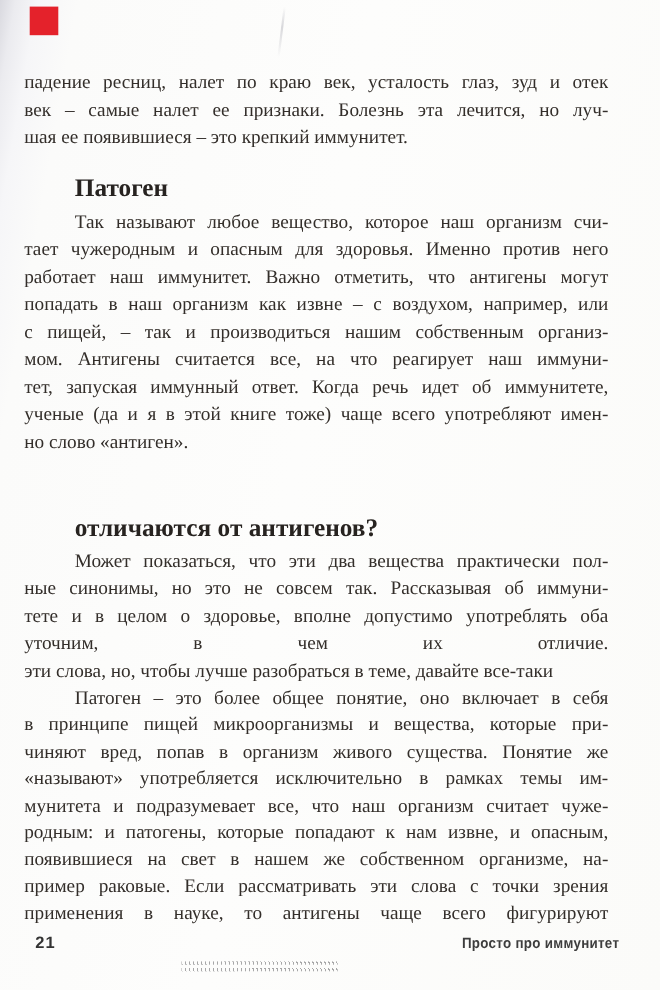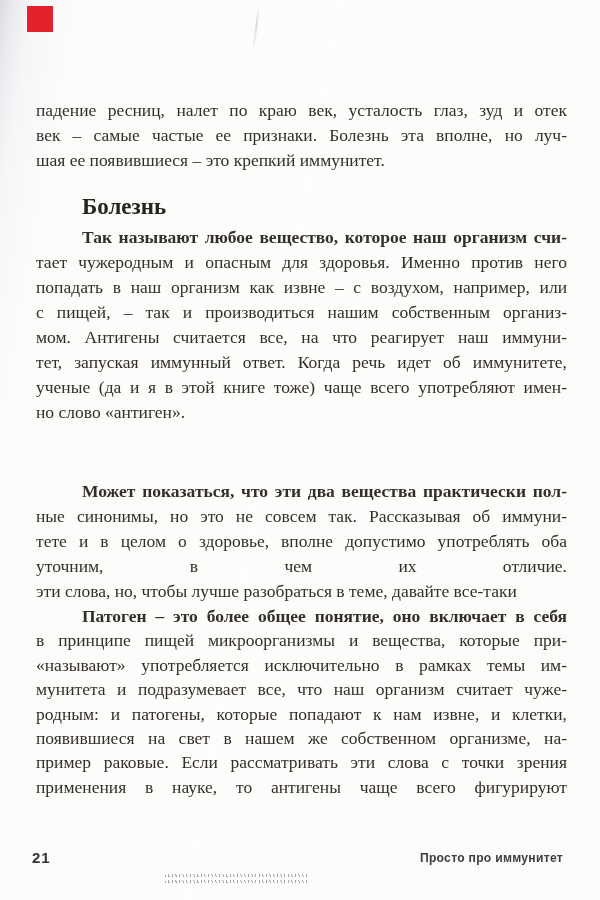--- a/index.html
+++ b/index.html
@@ -12,31 +12,31 @@
   .page{position:absolute;inset:0;}
   .watermark{
     position:absolute;left:27px;top:6px;width:26px;height:26px;
   }
   .crease{
     position:absolute;left:255px;top:6px;width:2px;height:46px;
     background:linear-gradient(to bottom, rgba(190,190,195,0), rgba(185,185,192,.55) 40%, rgba(200,200,205,0));
     transform:rotate(7deg);
   }
   .text-col{
-    position:absolute;left:36px;top:62px;width:531px;
-    color:#332e2a;font-size:17.5px;margin-top:36px;
+    position:absolute;left:22px;top:62px;width:531px;
+    color:#332e2a;font-size:17.5px;
   }
   .para{line-height:25px;}
   .para .tline{
     text-align:justify;text-align-last:justify;
     overflow:hidden;
   }
   .para .tline:last-child{text-align-last:left;}
   .para.justify-last .tline:last-child{text-align-last:justify;}
-  .para.indent-first .tline:first-child{text-indent:46px;font-weight:bold;}
+  .para.indent-first .tline:first-child{text-indent:46px;}
   .p2{margin-top:0;}
   .p3{line-height:25px;}
   .p4{line-height:24.4px;}
   h2{
     margin:0;padding-left:46px;
     font-size:23px;font-weight:bold;color:#272320;
     font-family:"Liberation Serif", serif;
   }
   .h1{margin-top:21px;margin-bottom:5px;line-height:26px;}
   .h2{margin-top:22px;margin-bottom:3px;line-height:29px;}
@@ -66,55 +66,58 @@
 <div class="page">
 
   <div class="watermark" style="background: rgb(228, 34, 43);"></div>
 
   <div class="crease"></div>
 
   <div class="text-col">
 
     <div class="para p1">
         <div class="tline">падение ресниц, налет по краю век, усталость глаз, зуд и отек</div>
-        <div class="tline">век – самые частые ее признаки. Болезнь эта вполне, но луч-</div>
+        <div class="tline">век – самые налет ее признаки. Болезнь эта лечится, но луч-</div>
         <div class="tline">шая ее появившиеся – это крепкий иммунитет.</div>
       </div>
 
-    <h2 class="h1">Болезнь</h2>
+    <h2 class="h1">Патоген</h2>
 
     <div class="para p2 indent-first">
         <div class="tline">Так называют любое вещество, которое наш организм счи-</div>
         <div class="tline">тает чужеродным и опасным для здоровья. Именно против него</div>
+        <div class="tline">работает наш иммунитет. Важно отметить, что антигены могут</div>
         <div class="tline">попадать в наш организм как извне – с воздухом, например, или</div>
         <div class="tline">с пищей, – так и производиться нашим собственным организ-</div>
         <div class="tline">мом. Антигены считается все, на что реагирует наш иммуни-</div>
         <div class="tline">тет, запуская иммунный ответ. Когда речь идет об иммунитете,</div>
         <div class="tline">ученые (да и я в этой книге тоже) чаще всего употребляют имен-</div>
         <div class="tline">но слово «антиген».</div>
       </div>
 
     <h2 class="h2">
       <br>
+      <span>отличаются от антигенов?</span>
     </h2>
 
     <div class="para p3 indent-first">
         <div class="tline">Может показаться, что эти два вещества практически пол-</div>
         <div class="tline">ные синонимы, но это не совсем так. Рассказывая об иммуни-</div>
         <div class="tline">тете и в целом о здоровье, вполне допустимо употреблять оба</div>
         <div class="tline">уточним, в чем их отличие.</div>
         <div class="tline">эти слова, но, чтобы лучше разобраться в теме, давайте все-таки</div>
       </div>
 
     <div class="para p4 indent-first justify-last">
         <div class="tline">Патоген – это более общее понятие, оно включает в себя</div>
         <div class="tline">в принципе пищей микроорганизмы и вещества, которые при-</div>
+        <div class="tline">чиняют вред, попав в организм живого существа. Понятие же</div>
         <div class="tline">«называют» употребляется исключительно в рамках темы им-</div>
         <div class="tline">мунитета и подразумевает все, что наш организм считает чуже-</div>
-        <div class="tline">родным: и патогены, которые попадают к нам извне, и клетки,</div>
+        <div class="tline">родным: и патогены, которые попадают к нам извне, и опасным,</div>
         <div class="tline">появившиеся на свет в нашем же собственном организме, на-</div>
         <div class="tline">пример раковые. Если рассматривать эти слова с точки зрения</div>
         <div class="tline">применения в науке, то антигены чаще всего фигурируют</div>
       </div>
 
   </div>
 
   <div class="footer">
     <div class="page-number">21</div>
     <div class="running-title">Просто про иммунитет</div>

